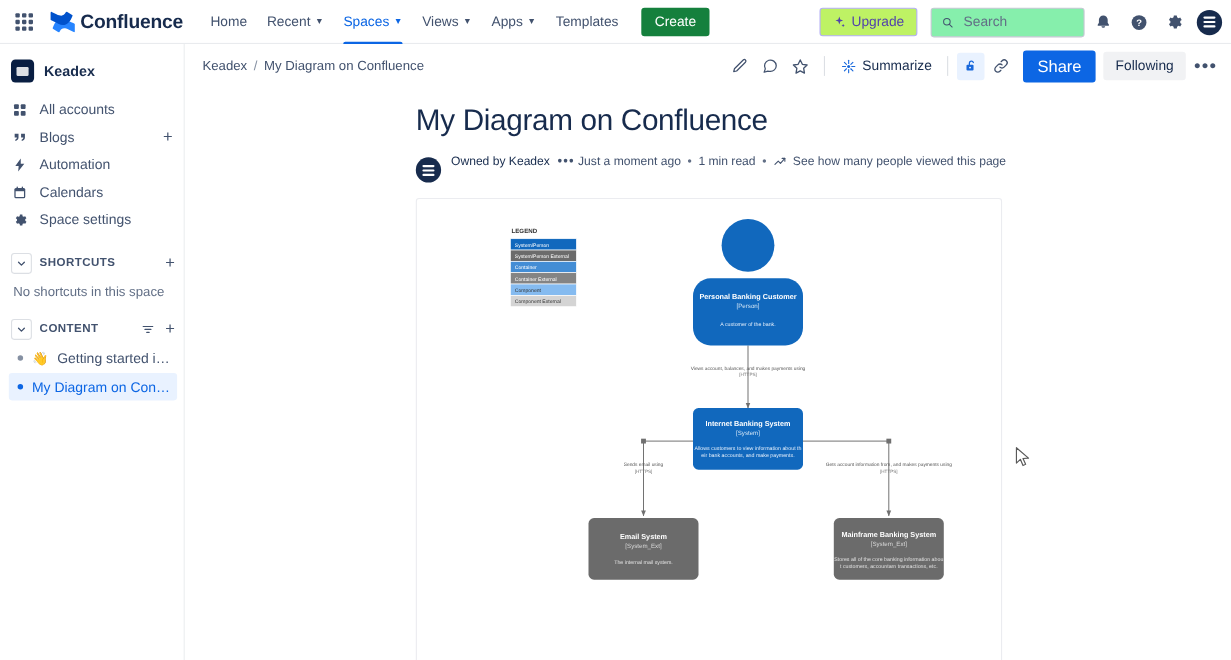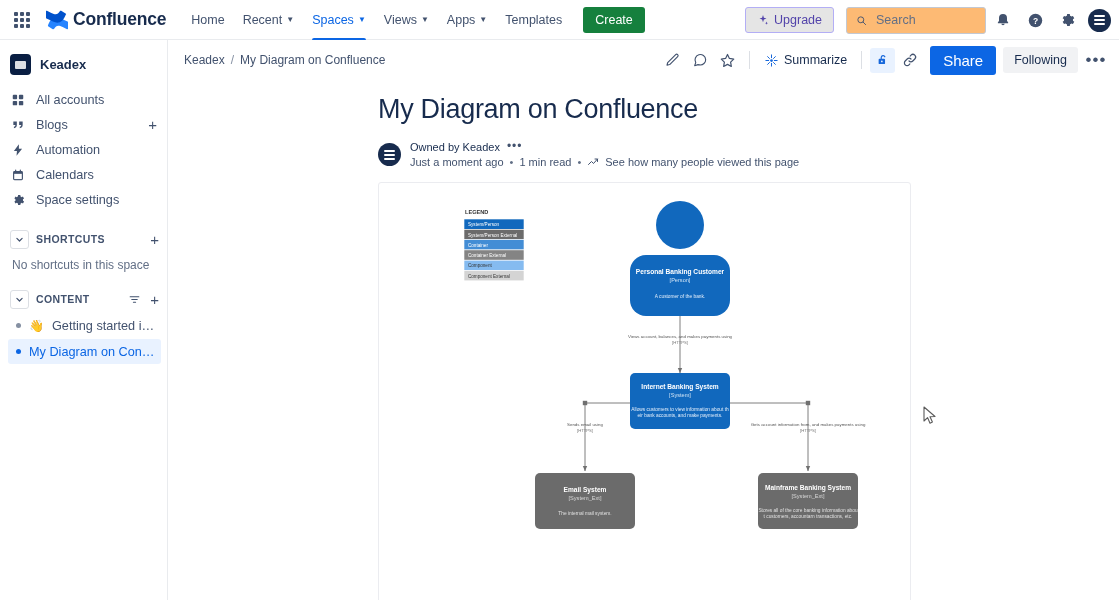--- a/index.html
+++ b/index.html
@@ -50,27 +50,27 @@
     padding: 6px 12px; cursor: pointer;
   }
 
   .topnav-right {
     position: absolute; right: 8px; top: 0; height: 40px;
     display: flex; align-items: center; gap: 2px;
   }
   .upgrade-btn {
     display: flex; align-items: center; gap: 5px;
     border: 1px solid #b3aef5; border-radius: 3px;
-    background: #e5e5e5; color: #5243aa; font-size: 12.5px; font-weight: 500;
+    background: #bef264; color: #5243aa; font-size: 12.5px; font-weight: 500;
     padding: 5px 11px; cursor: pointer; margin-right: 10px;
   }
   .search-box {
     display: flex; align-items: center; gap: 7px;
     width: 140px; height: 27px; border: 1px solid #c3c8d2;
-    border-radius: 3px; padding: 0 9px; background: #fdba74; cursor: text;
+    border-radius: 3px; padding: 0 9px; background: #86efac; cursor: text;
   }
   .search-box input {
     border: none; outline: none; font-size: 12.5px; color: #42526e;
     width: 100%; background: transparent; font-family: "Liberation Sans", sans-serif;
   }
   .search-box input::placeholder { color: #626f86; }
   .icon-btn {
     width: 30px; height: 30px; display: flex; align-items: center; justify-content: center;
     border-radius: 50%; cursor: pointer;
   }
@@ -184,21 +184,21 @@
   .page-area { padding: 14px 0 0 0; }
   .page-title {
     font-size: 27px; font-weight: 500; color: #172b4d;
     margin: 0 0 0 210px; letter-spacing: -0.3px;
   }
   .byline { display: flex; align-items: flex-start; gap: 9px; margin: 16px 0 0 210px; }
   .byline-avatar {
     width: 23px; height: 23px; border-radius: 50%; background: #172b4d;
     display: flex; align-items: center; justify-content: center; flex-shrink: 0; margin-top: 2px;
   }
-  .byline-text { display: flex; flex-direction: column; gap: 3px; }
+  .byline-text { display: flex; flex-direction: row; gap: 3px; }
   .byline-row1 { display: flex; align-items: center; gap: 7px; font-size: 11px; color: #172b4d; }
   .byline-dots { color: #42526e; letter-spacing: 1px; font-size: 12px; cursor: pointer; line-height: 0.6; }
   .byline-row2 { display: flex; align-items: center; gap: 6px; font-size: 11px; color: #42526e; }
   .dot-sep { color: #626f86; }
   .views-link { color: #42526e; cursor: pointer; }
 
   
   .diagram-panel {
     margin: 14px 0 0 210px; width: 533px; height: 430px;
     border: 1px solid #ebecf0; border-radius: 3px;

